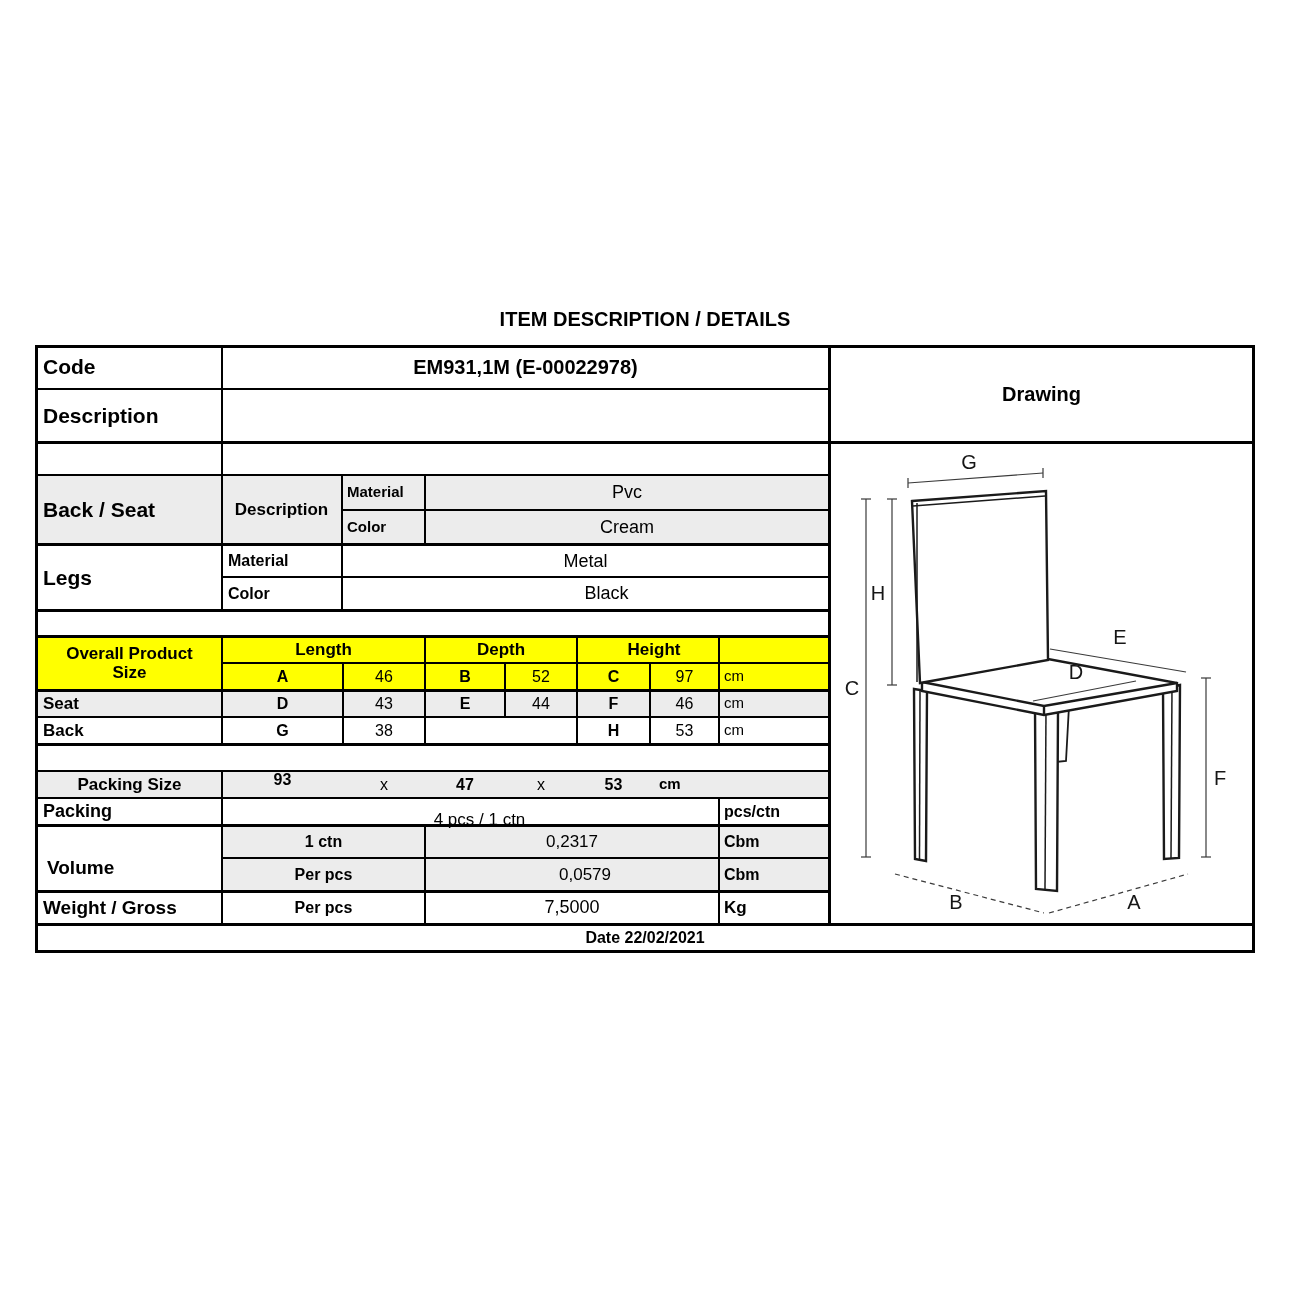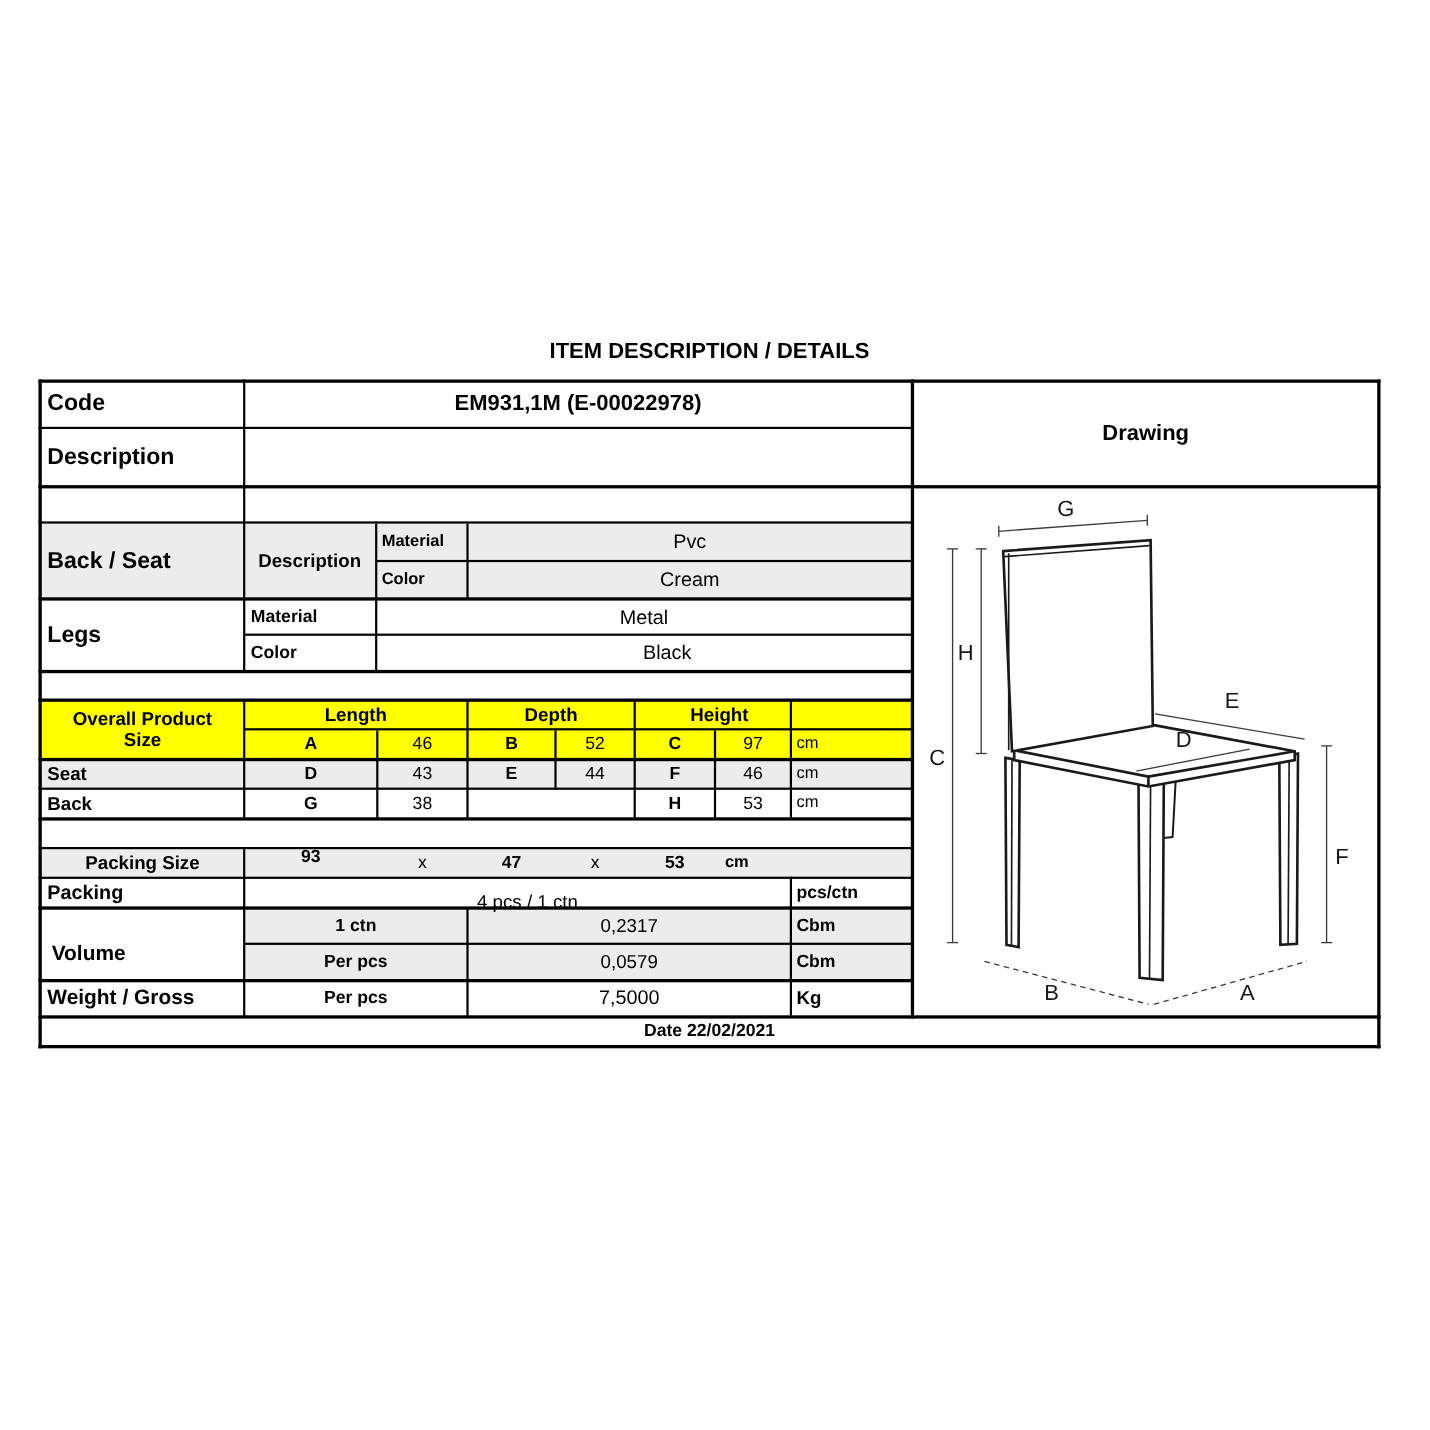--- a/index.html
+++ b/index.html
@@ -125,21 +125,21 @@
 
   <div class="cell left b" style="left:43px;top:799px;width:178px;height:25px;font-size:18px;">Packing</div>
   <div class="cell" style="left:232px;top:799px;width:495px;height:42px;font-size:17px;">4 pcs / 1 ctn</div>
   <div class="cell left b" style="left:724px;top:799px;width:104px;height:25px;font-size:16px;">pcs/ctn</div>
 
   <div class="cell left b" style="left:47px;top:827px;width:178px;height:46px;font-size:19px;margin-top:18px;">Volume</div>
   <div class="cell b" style="left:223px;top:827px;width:201px;height:30px;font-size:16px;">1 ctn</div>
   <div class="cell" style="left:426px;top:827px;width:292px;height:30px;font-size:17px;">0,2317</div>
   <div class="cell left b" style="left:724px;top:827px;width:104px;height:30px;font-size:16px;">Cbm</div>
   <div class="cell b" style="left:223px;top:859px;width:201px;height:31px;font-size:16px;">Per pcs</div>
-  <div class="cell" style="left:426px;top:859px;width:292px;height:31px;font-size:17px;">0,0579</div>
+  <div class="cell" style="left:426px;top:859px;width:292px;height:31px;font-size:17px;padding-left:13px;">0,0579</div>
   <div class="cell left b" style="left:724px;top:859px;width:104px;height:31px;font-size:16px;">Cbm</div>
 
   <div class="cell left b" style="left:43px;top:892px;width:178px;height:31px;font-size:19px;">Weight / Gross</div>
   <div class="cell b" style="left:223px;top:892px;width:201px;height:31px;font-size:16px;">Per pcs</div>
   <div class="cell" style="left:426px;top:892px;width:292px;height:31px;font-size:18px;">7,5000</div>
   <div class="cell left b" style="left:724px;top:892px;width:104px;height:31px;font-size:17px;">Kg</div>
 
   <div class="cell b" style="left:35px;top:926px;width:1220px;height:24px;font-size:16px;">Date 22/02/2021</div>
 
   <svg style="position:absolute;left:830px;top:445px;" width="425" height="478" viewBox="0 0 425 478">

